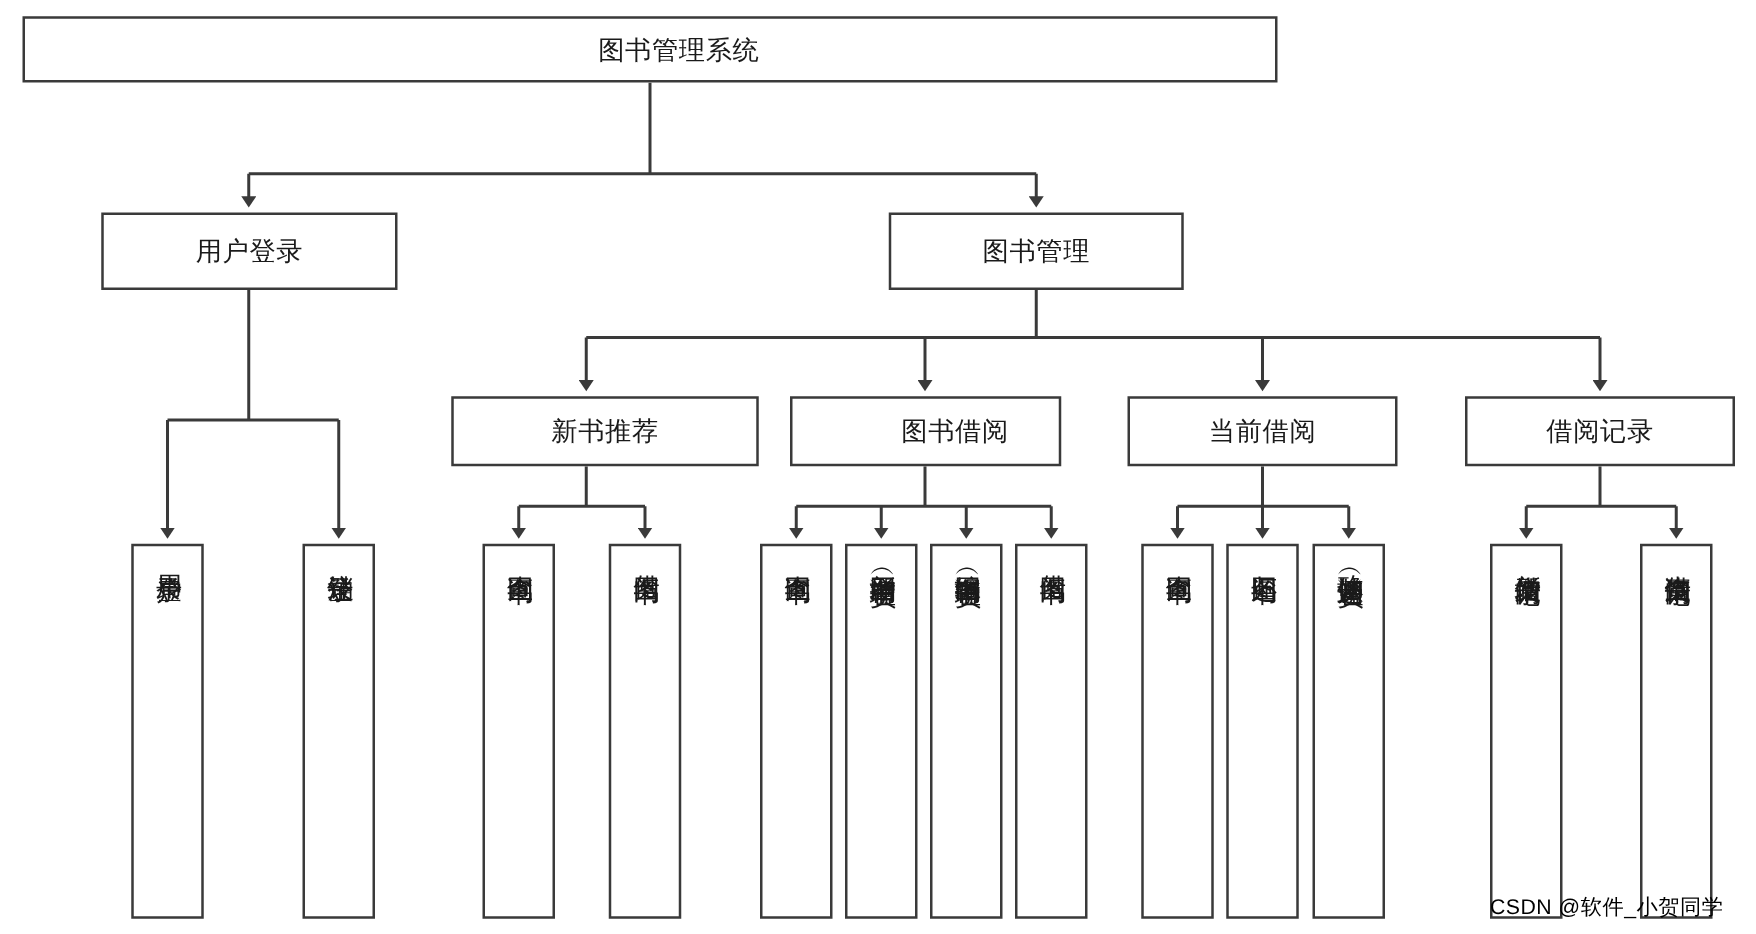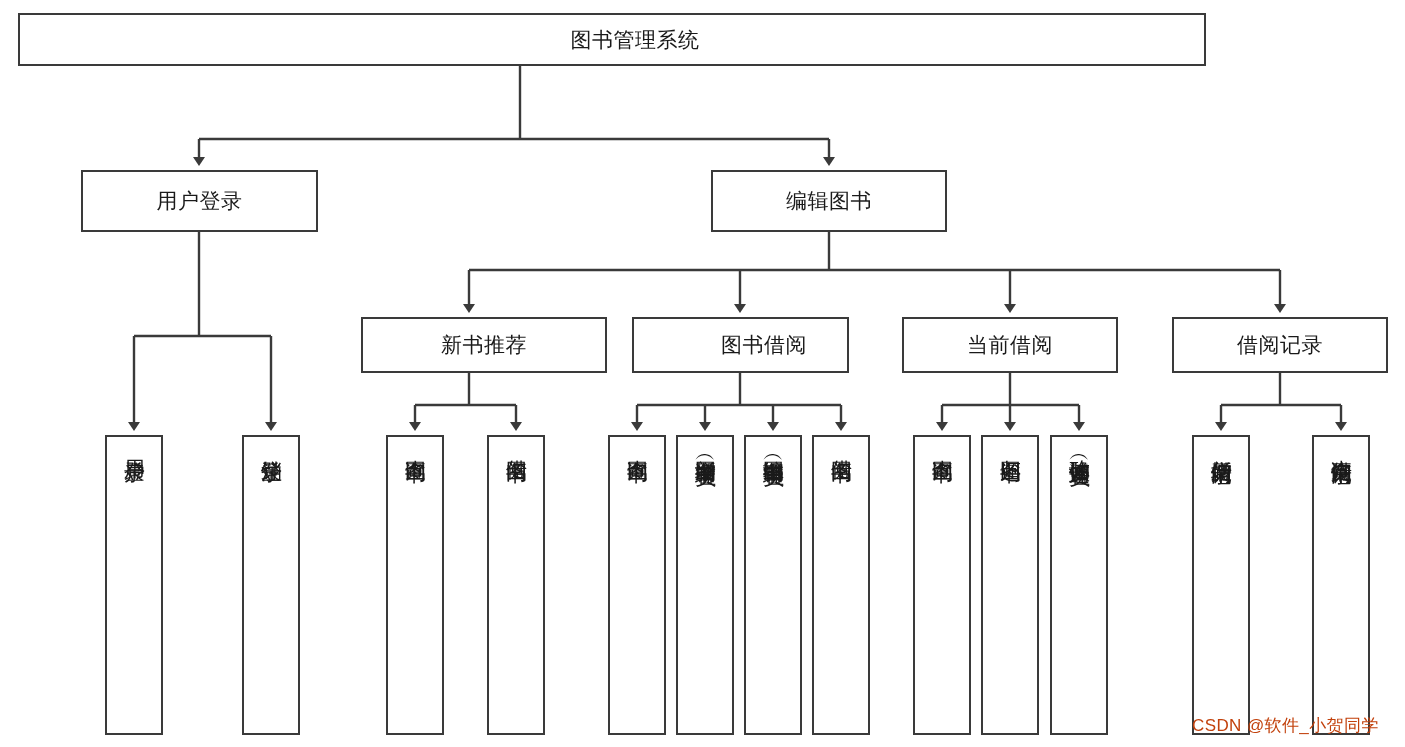--- a/index.html
+++ b/index.html
@@ -50,21 +50,21 @@
     font-size: 21px;
     line-height: 1.18;
     letter-spacing: 1px;
     white-space: nowrap;
   }
   .watermark {
     position: absolute;
     left: 1192px;
     top: 714px;
     font-size: 17px;
-    color: #c2410c;
+    color: #000000;
     white-space: nowrap;
     letter-spacing: 0.4px;
   }
 </style>
 </head>
 <body>
 
 <div id="canvas">
 
   <svg id="wires" viewBox="0 0 1405 747" width="1405" height="747" aria-hidden="true">
@@ -110,29 +110,29 @@
       <path d="M1010,405 L1010,423" marker-end="url(#arrow)"></path>
       <path d="M1079,405 L1079,423" marker-end="url(#arrow)"></path>
 
       <path d="M1280,373 L1280,405"></path>
       <path d="M1221,405 L1341,405"></path>
       <path d="M1221,405 L1221,423" marker-end="url(#arrow)"></path>
       <path d="M1341,405 L1341,423" marker-end="url(#arrow)"></path>
     </g>
   </svg>
 
-  <div class="node node-h" style="left:18px; top:13px; width:1188px; height:53px;padding-left:46px;">
+  <div class="node node-h" style="left:18px; top:13px; width:1004px; height:53px;padding-left:46px;">
     <span>图书管理系统</span>
   </div>
 
   <div class="node node-h" style="left:81px; top:170px; width:237px; height:62px;">
     <span>用户登录</span>
   </div>
   <div class="node node-h" style="left:711px; top:170px; width:236px; height:62px;">
-    <span>编辑图书</span>
+    <span>图书管理</span>
   </div>
 
   <div class="node node-h" style="left:361px; top:317px; width:246px; height:56px;">
     <span>新书推荐</span>
   </div>
   <div class="node node-h" style="left:632px; top:317px; width:217px; height:56px;padding-left:47px;">
     <span>图书借阅</span>
   </div>
   <div class="node node-h" style="left:902px; top:317px; width:216px; height:56px;">
     <span>当前借阅</span>

